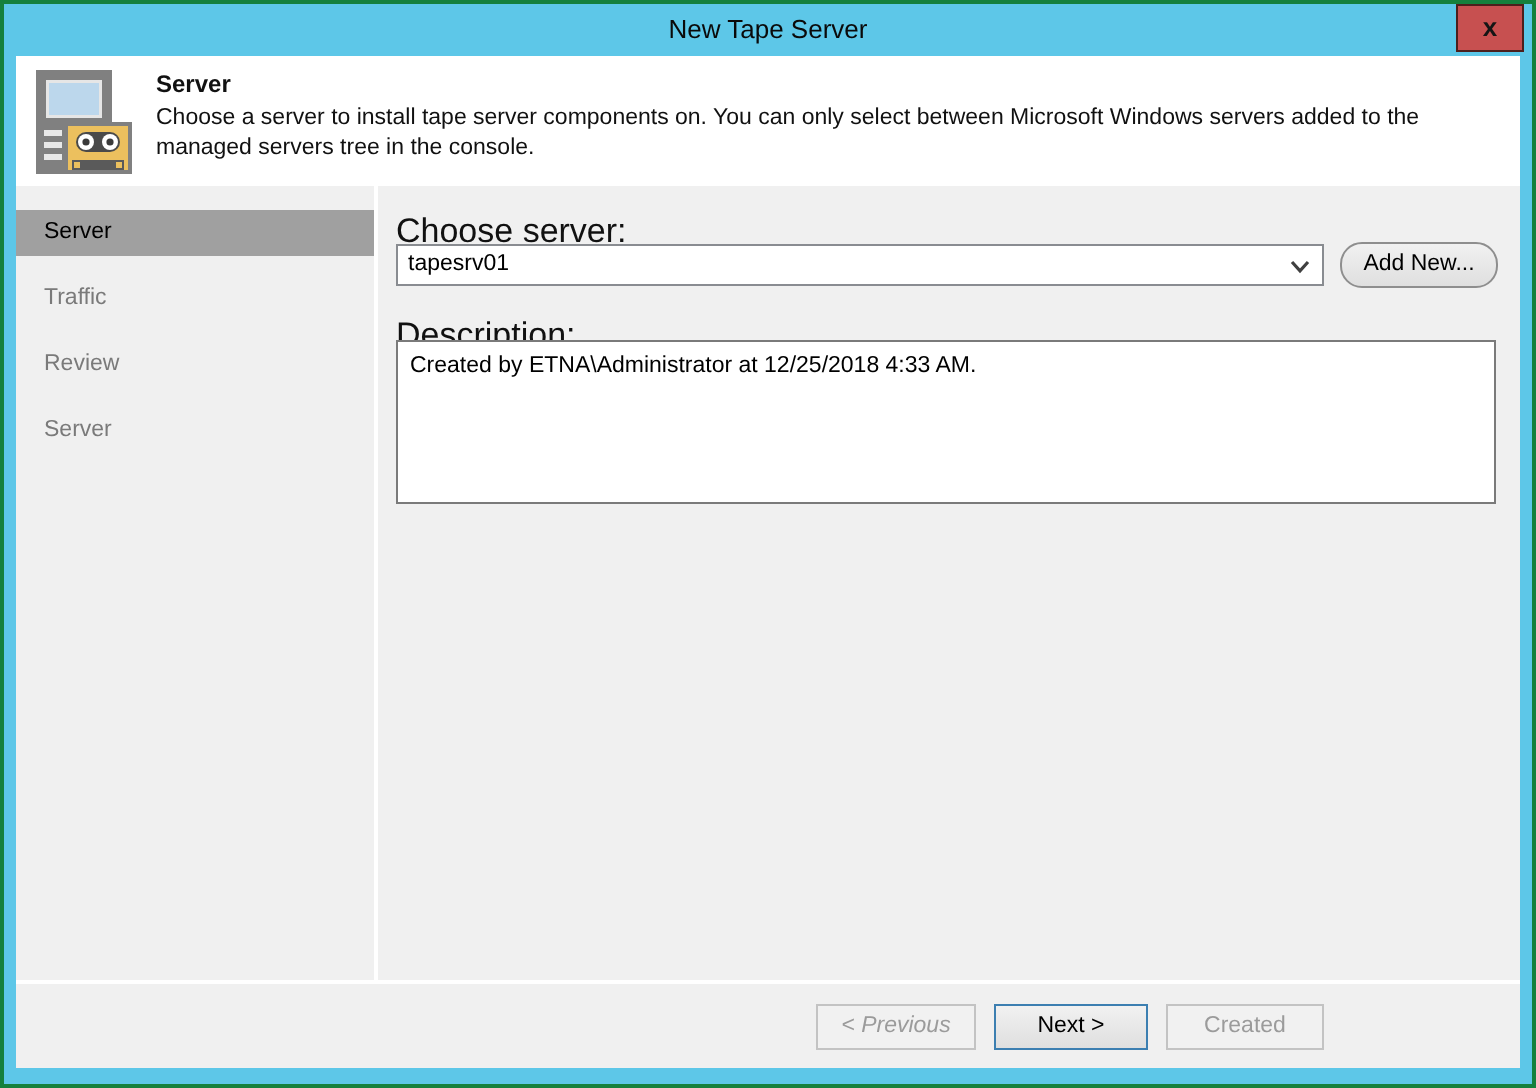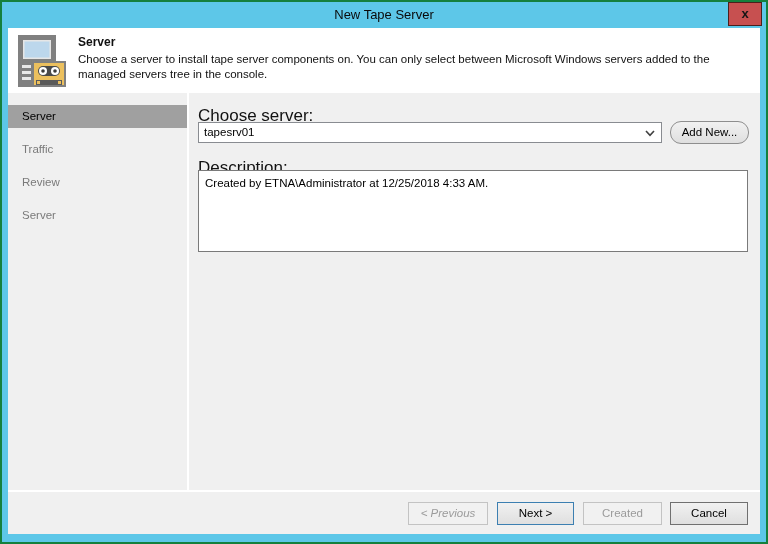--- a/index.html
+++ b/index.html
@@ -171,15 +171,14 @@
 
     <div class="label lbl-desc">Description:</div>
 
     <div class="desc-box">Created by ETNA\Administrator at 12/25/2018 4:33 AM.</div>
 
     <div class="hdivider"></div>
 
     <button class="btn btn-previous disabled" disabled="">&lt; Previous</button>
     <button class="btn btn-next">Next &gt;</button>
     <button class="btn btn-finish disabled" disabled="">Created</button>
-    <button class="btn btn-cancel">Cancel</button>
   </div>
 </div>
 
 </body></html>

